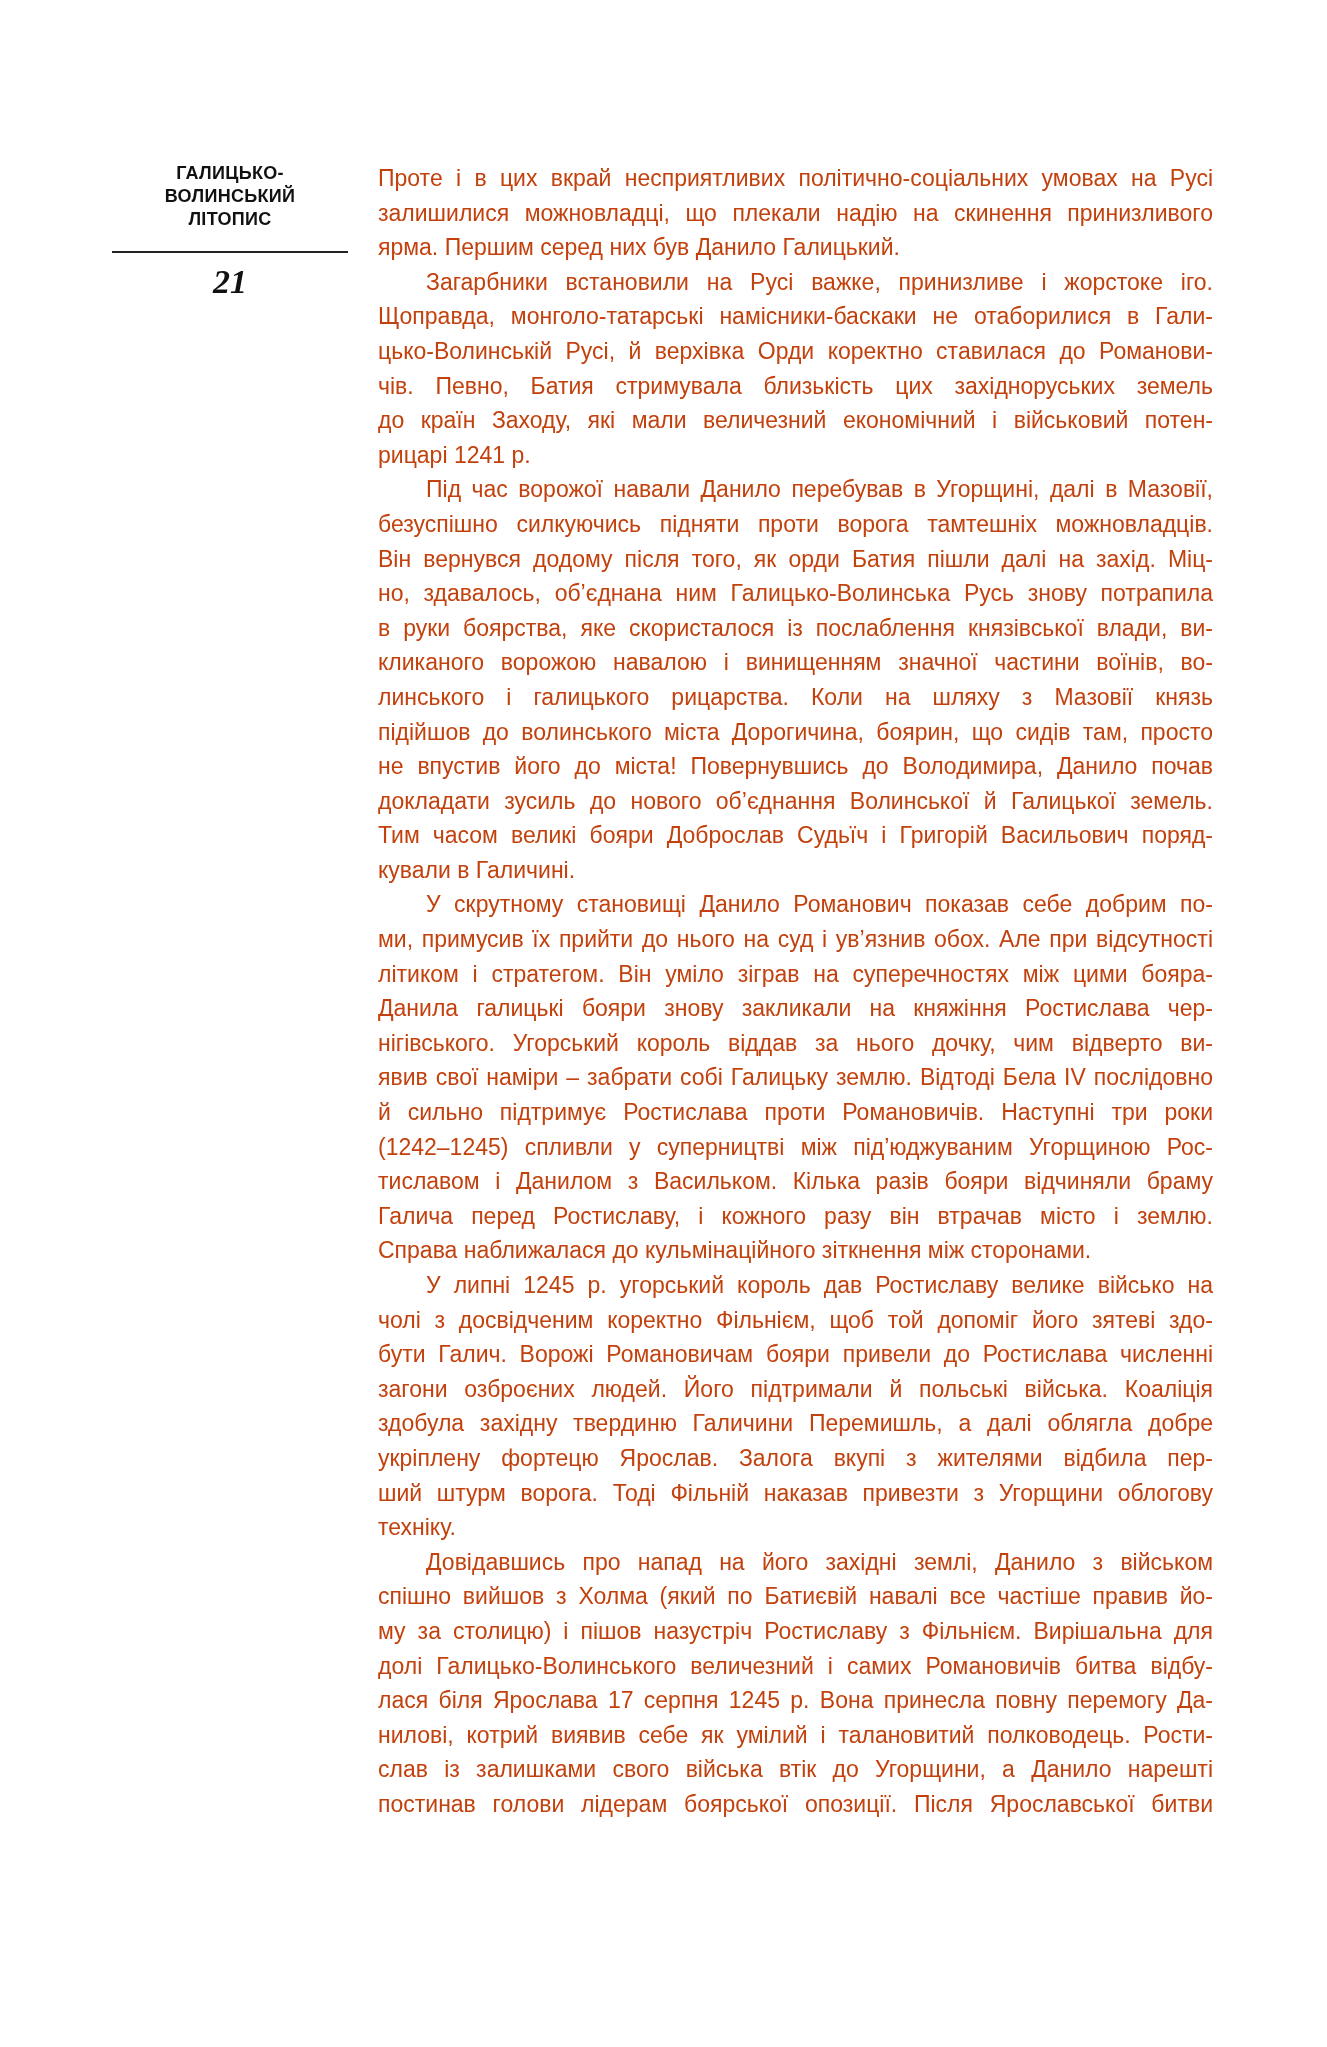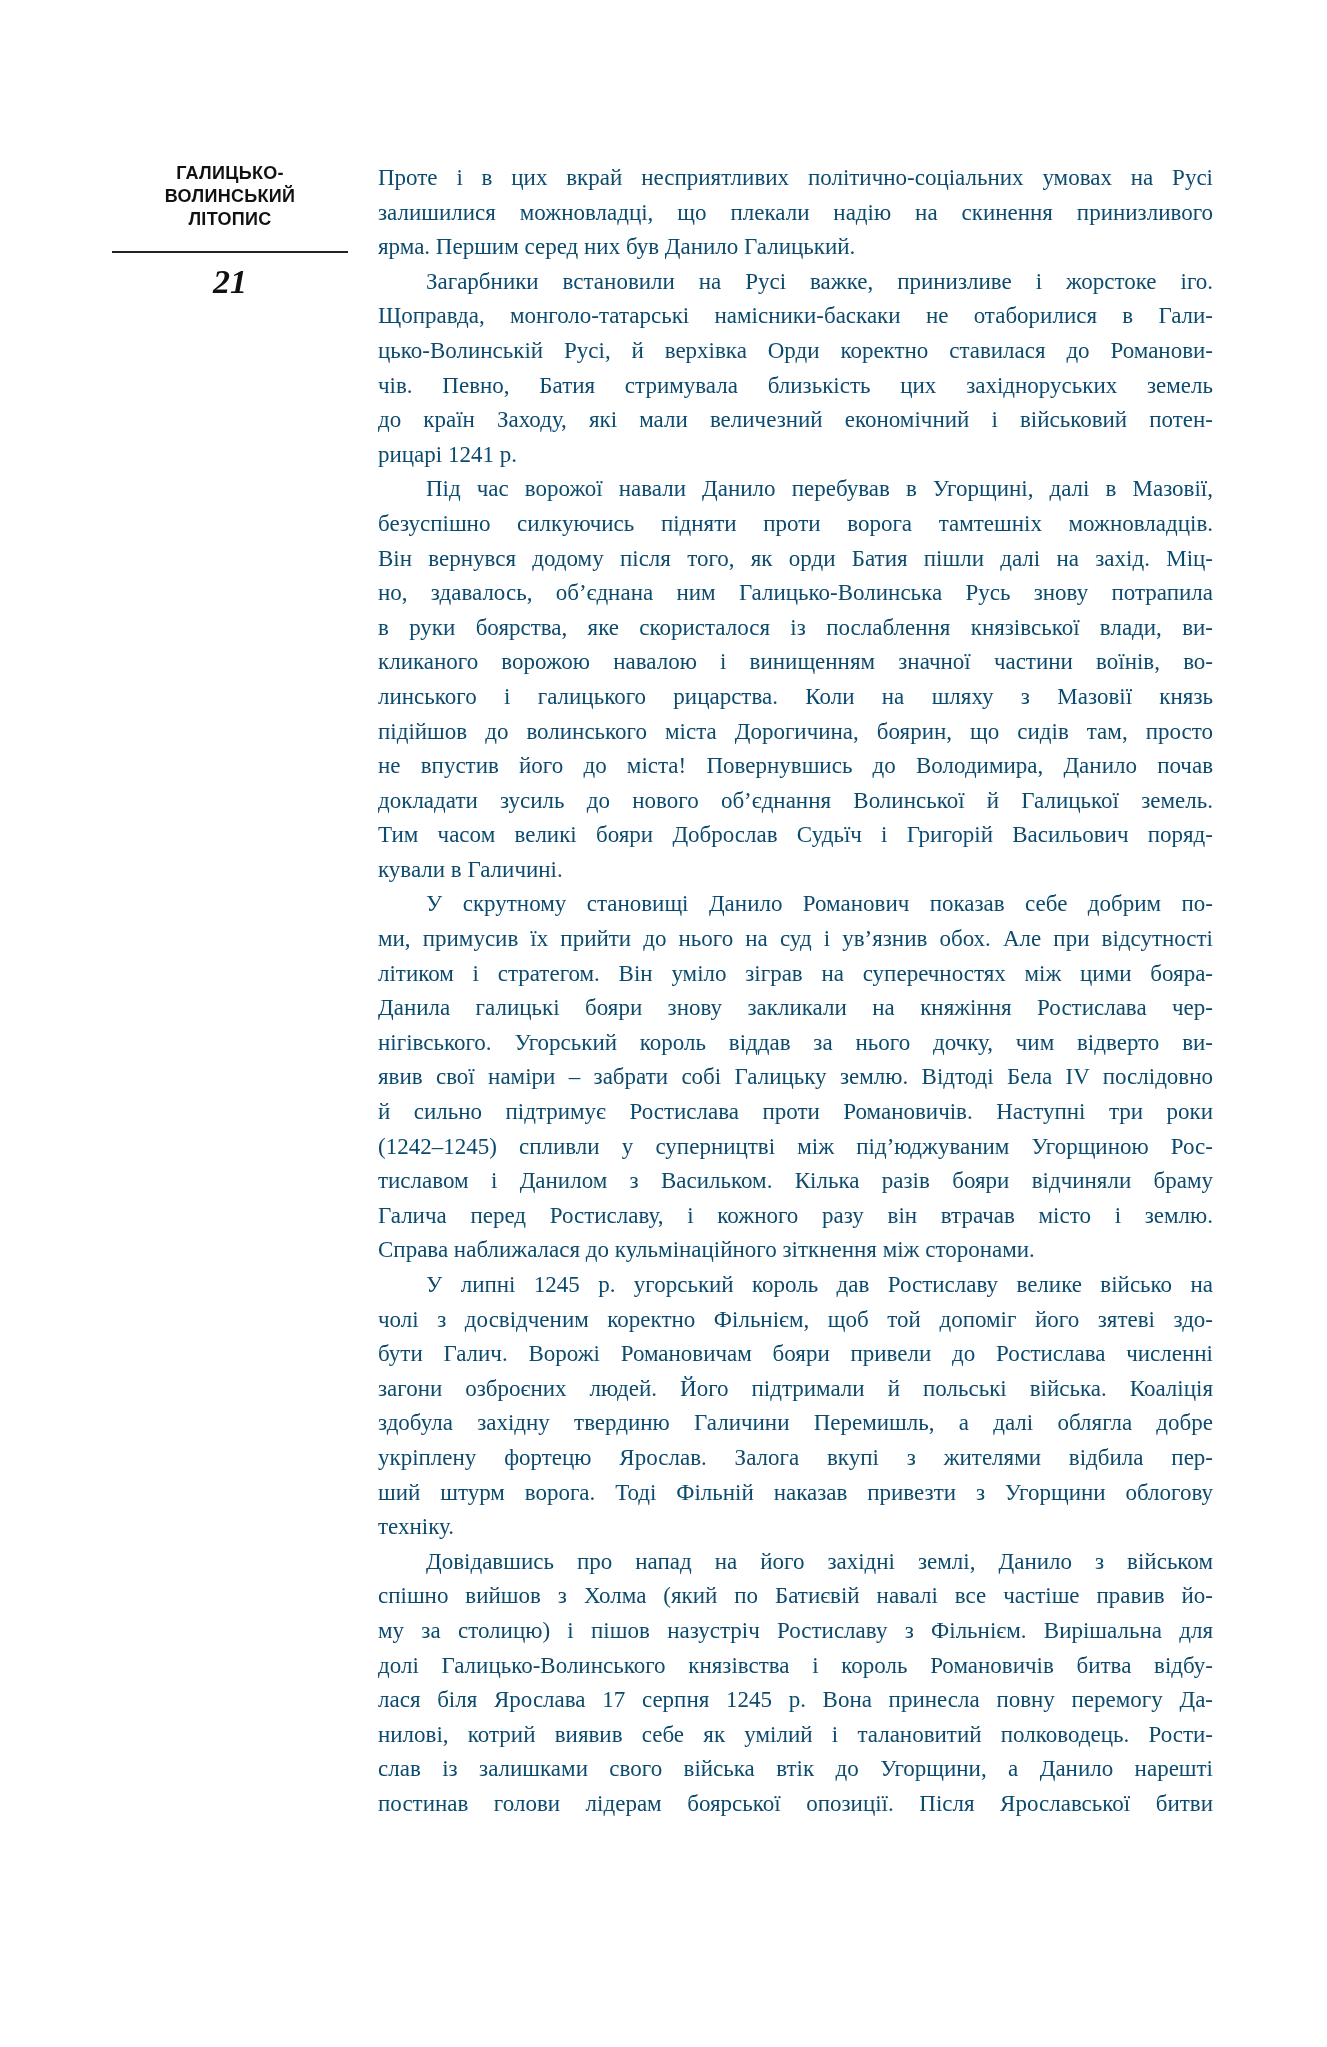--- a/index.html
+++ b/index.html
@@ -49,24 +49,24 @@
       font-weight: bold;
       font-size: 34px;
       line-height: 40px;
       color: #111;
     }
     .body-text {
       position: absolute;
       left: 378px;
       top: 161px;
       width: 835px;
-      font-family: Liberation Serif, serif;
+      font-family: Liberation Sans, sans-serif;
       font-size: 23px;
       line-height: 34.6px;
-      color: #0c4a6e;
+      color: #c2410c;
       transform-origin: left top;
     }
     .line {
       display: block;
       white-space: nowrap;
       text-align: justify;
       text-align-last: justify;
       height: 34.6px;
       overflow: visible;
     }
@@ -139,19 +139,19 @@
       <div class="line" style="width: 835px; box-sizing: border-box;">загони озброєних людей. Його підтримали й польські війська. Коаліція</div>
       <div class="line" style="width: 835px; box-sizing: border-box;">здобула західну твердиню Галичини Перемишль, а далі облягла добре</div>
       <div class="line" style="width: 835px; box-sizing: border-box;">укріплену фортецю Ярослав. Залога вкупі з жителями відбила пер-</div>
       <div class="line" style="width: 835px; box-sizing: border-box;">ший штурм ворога. Тоді Фільній наказав привезти з Угорщини облогову</div>
       <div class="line last" style="width: 835px; box-sizing: border-box;">техніку.</div>
     </div>
     <div class="paragraph">
       <div class="line indent" style="width: 835px; box-sizing: border-box;">Довідавшись про напад на його західні землі, Данило з військом</div>
       <div class="line" style="width: 835px; box-sizing: border-box;">спішно вийшов з Холма (який по Батиєвій навалі все частіше правив йо-</div>
       <div class="line" style="width: 835px; box-sizing: border-box;">му за столицю) і пішов назустріч Ростиславу з Фільнієм. Вирішальна для</div>
-      <div class="line" style="width: 835px; box-sizing: border-box;">долі Галицько-Волинського князівства і король Романовичів битва відбу-</div>
+      <div class="line" style="width: 835px; box-sizing: border-box;">долі Галицько-Волинського величезний і самих Романовичів битва відбу-</div>
       <div class="line" style="width: 835px; box-sizing: border-box;">лася біля Ярослава 17 серпня 1245 р. Вона принесла повну перемогу Да-</div>
       <div class="line" style="width: 835px; box-sizing: border-box;">нилові, котрий виявив себе як умілий і талановитий полководець. Рости-</div>
       <div class="line" style="width: 835px; box-sizing: border-box;">слав із залишками свого війська втік до Угорщини, а Данило нарешті</div>
       <div class="line" style="width: 835px; box-sizing: border-box;">постинав голови лідерам боярської опозиції. Після Ярославської битви</div>
     </div>
   </div>
 
 </body></html>

